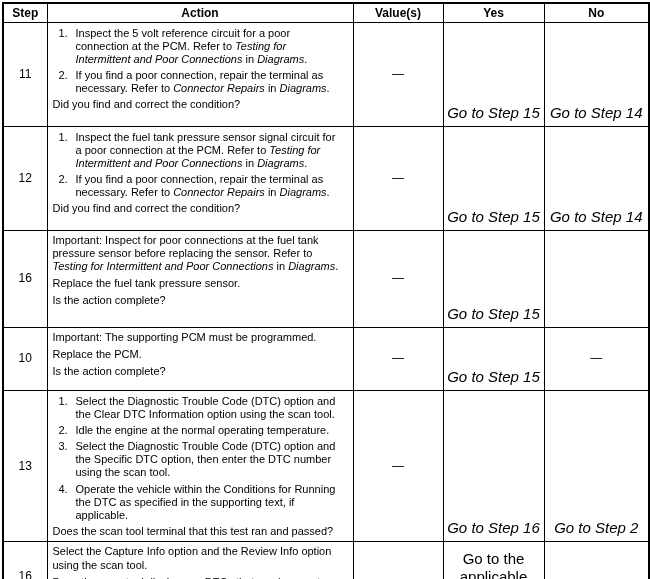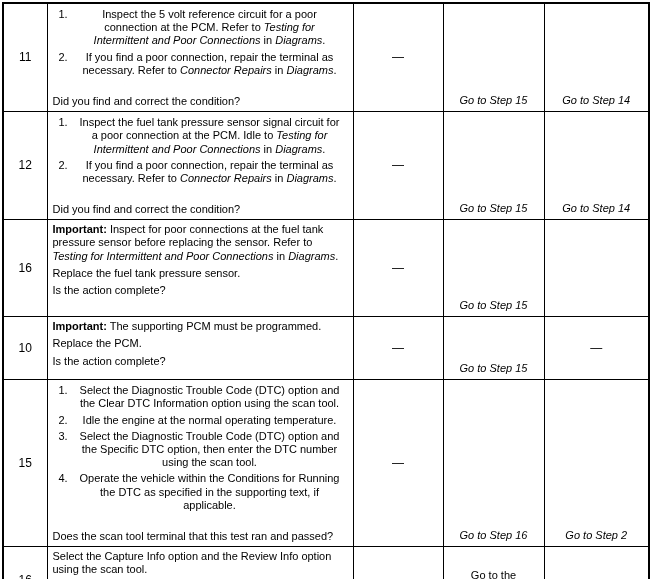--- a/index.html
+++ b/index.html
@@ -23,48 +23,55 @@
   }
   td {
     font-size: 11px; line-height: 1.2;
     padding: 0; vertical-align: top;
   }
   td.step-cell  { text-align: center; vertical-align: middle; font-size: 12px; margin-left: 36px; }
   td.value-cell { text-align: center; vertical-align: middle; font-size: 12px; }
   td.mid-cell   { text-align: center; vertical-align: middle; font-size: 12px; }
   td.yn-cell {
     vertical-align: bottom; text-align: center;
-    font-size: 11px; padding: 2px 3px 4px 3px;
+    font-size: 15px; padding: 2px 3px 4px 3px;
   }
   .goto { font-style: italic; }
   .cellbox { padding: 3px 5px 3px 5px; overflow: hidden; }
   .li { display: flex; margin: 1px 0 3px 6px; }
   .num { flex: 0 0 17px; }
-  .txt { flex: 1; padding-right: 4px; text-align: center; }
+  .txt { flex: 1; padding-right: 4px; }
   .para { margin: 0 0 4px 0; }
   .gap-top { }
-  .question { margin-top: 18px; }
-  .bold { font-weight: bold; text-align: center; }
+  .question { margin-top: 2px; }
+  .bold { font-weight: normal; text-align: center; }
   i { font-style: italic; }
   .yes-multiline { max-width: 72px; margin: 0 auto; padding-bottom: 1px; }
 </style>
 </head>
 <body>
 
 <div class="page">
   <table class="diag">
     <colgroup>
       <col style="width:44px">
         <col style="width:306px">
         <col style="width:90px">
         <col style="width:101px">
         <col style="width:105px">
     </colgroup>
 
     <tbody>
+        <tr style="height:19px">
+      <th>Step</th>
+      <th>Action</th>
+      <th>Value(s)</th>
+      <th>Yes</th>
+      <th>No</th>
+    </tr>
 
     <tr style="height:104px">
       <td class="step-cell">11</td>
       <td>
         <div class="cellbox">
           <div class="li">
             <span class="num">1.</span>
             <span class="txt"><span>Inspect the 5 volt reference circuit for a poor connection at the PCM. Refer to </span><i>Testing for Intermittent and Poor Connections</i><span> in </span><i>Diagrams</i><span>.</span></span>
           </div>
           <div class="li">
@@ -78,21 +85,21 @@
       <td class="yn-cell goto">Go to Step 15</td>
       <td class="yn-cell goto">Go to Step 14</td>
     </tr>
 
     <tr style="height:104px">
       <td class="step-cell">12</td>
       <td>
         <div class="cellbox">
           <div class="li">
             <span class="num">1.</span>
-            <span class="txt"><span>Inspect the fuel tank pressure sensor signal circuit for a poor connection at the PCM. Idle to </span><i>Testing for Intermittent and Poor Connections</i><span> in </span><i>Diagrams</i><span>.</span></span>
+            <span class="txt"><span>Inspect the fuel tank pressure sensor signal circuit for a poor connection at the PCM. Refer to </span><i>Testing for Intermittent and Poor Connections</i><span> in </span><i>Diagrams</i><span>.</span></span>
           </div>
           <div class="li">
             <span class="num">2.</span>
             <span class="txt"><span>If you find a poor connection, repair the terminal as necessary. Refer to </span><i>Connector Repairs</i><span> in </span><i>Diagrams</i><span>.</span></span>
           </div>
           <div class="question">Did you find and correct the condition?</div>
         </div>
       </td>
       <td class="value-cell">—</td>
       <td class="yn-cell goto">Go to Step 15</td>
@@ -121,21 +128,21 @@
           <div class="para">Replace the PCM.</div>
           <div class="para">Is the action complete?</div>
         </div>
       </td>
       <td class="value-cell">—</td>
       <td class="yn-cell goto">Go to Step 15</td>
       <td class="mid-cell">—</td>
     </tr>
 
     <tr style="height:133px">
-      <td class="step-cell">15</td>
+      <td class="step-cell">13</td>
       <td>
         <div class="cellbox">
           <div class="li">
             <span class="num">1.</span>
             <span class="txt">Select the Diagnostic Trouble Code (DTC) option and the Clear DTC Information option using the scan tool.</span>
           </div>
           <div class="li">
             <span class="num">2.</span>
             <span class="txt">Idle the engine at the normal operating temperature.</span>
           </div>

